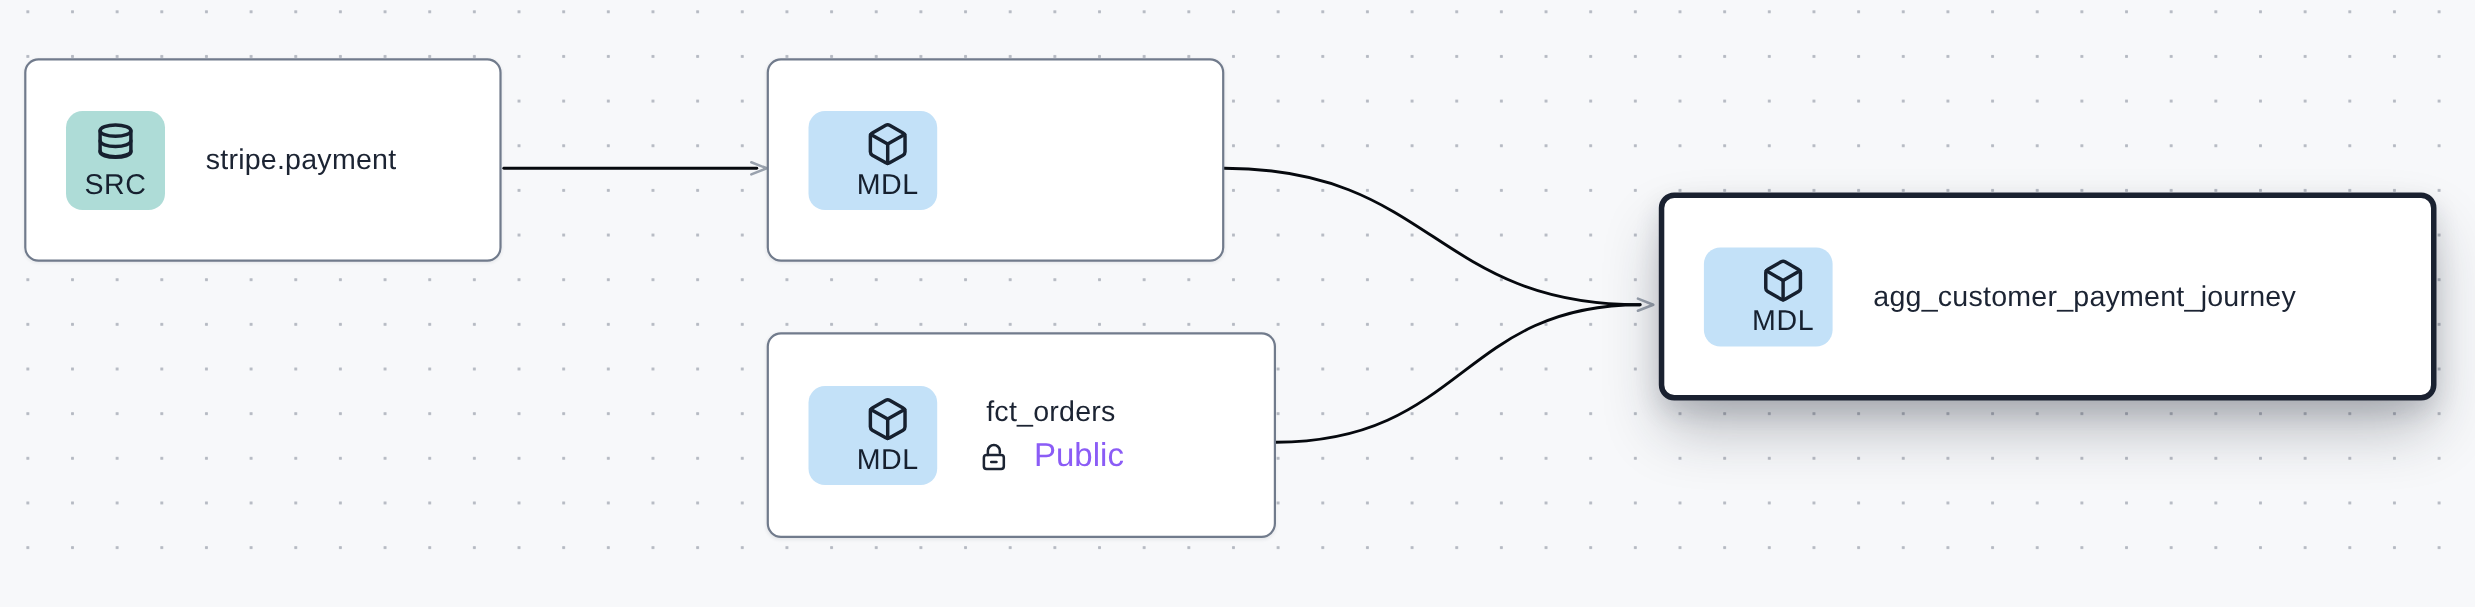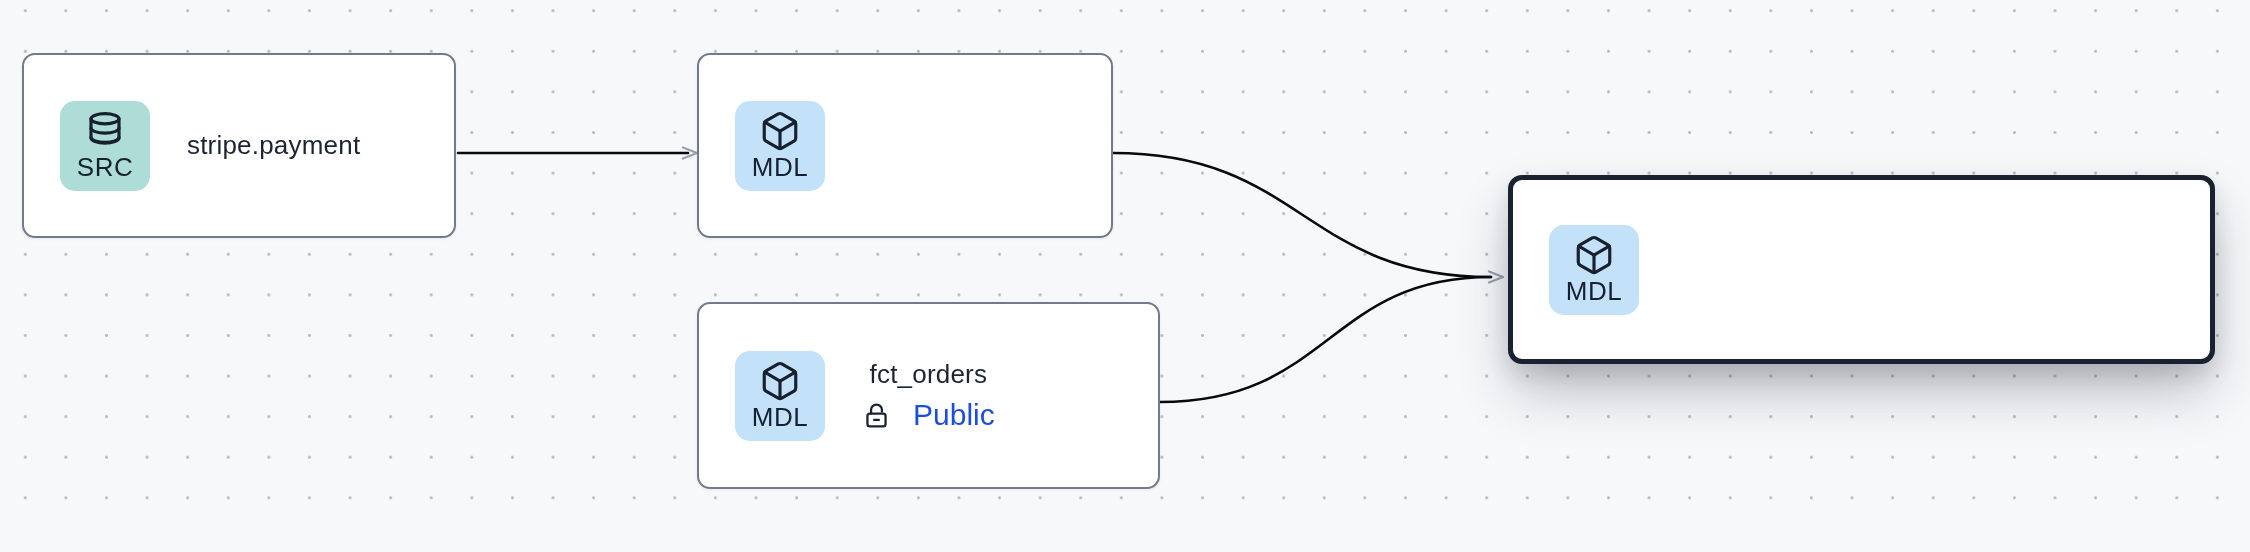--- a/index.html
+++ b/index.html
@@ -64,21 +64,21 @@
     border-radius: 15px;
     flex: 0 0 auto;
     display: flex;
     flex-direction: column;
     align-items: center;
     justify-content: center;
     gap: 1px;
     color: #16202f;
   }
   .badge-src { background: #aedcd7; }
-  .badge-mdl { background: #c3e1f8; }
+  .badge-mdl { background: #c3e1f8; padding-left: 27px; }
   .badge svg { display: block; }
   .badge-label {
     font-size: 26px;
     line-height: 28px;
     font-weight: 500;
     letter-spacing: 0.5px;
     color: #16202f;
   }
   .node-label {
     font-size: 26px;
@@ -90,21 +90,21 @@
     display: flex;
     flex-direction: column;
     gap: 8px;
     align-items: center;
   }
   .meta-row {
     display: flex;
     align-items: center;
     gap: 22px;
     font-size: 30px;
-    color: #1d4ed8;
+    color: #8b5cf6;
     white-space: nowrap;
   }
   .meta-row svg { display: block; }
 </style>
 </head>
 <body>
 
 <div class="canvas">
 
   <svg class="edges" viewBox="0 0 2250 552" aria-hidden="true">
@@ -166,15 +166,16 @@
 
   <div class="node n4 selected">
     <div class="badge badge-mdl">
       <svg width="42" height="42" viewBox="0 0 24 24" fill="none" stroke="#16202f" stroke-width="1.8" stroke-linecap="round" stroke-linejoin="round">
         <path d="M21 16V8a2 2 0 0 0-1-1.73l-7-4a2 2 0 0 0-2 0l-7 4A2 2 0 0 0 3 8v8a2 2 0 0 0 1 1.73l7 4a2 2 0 0 0 2 0l7-4A2 2 0 0 0 21 16z"></path>
         <polyline points="3.27 6.96 12 12.01 20.73 6.96"></polyline>
         <line x1="12" y1="22.08" x2="12" y2="12"></line>
       </svg>
       <span class="badge-label">MDL</span>
     </div>
+    <div class="node-label">agg_customer_payment_journey</div>
   </div>
 
 </div>
 
 </body></html>

